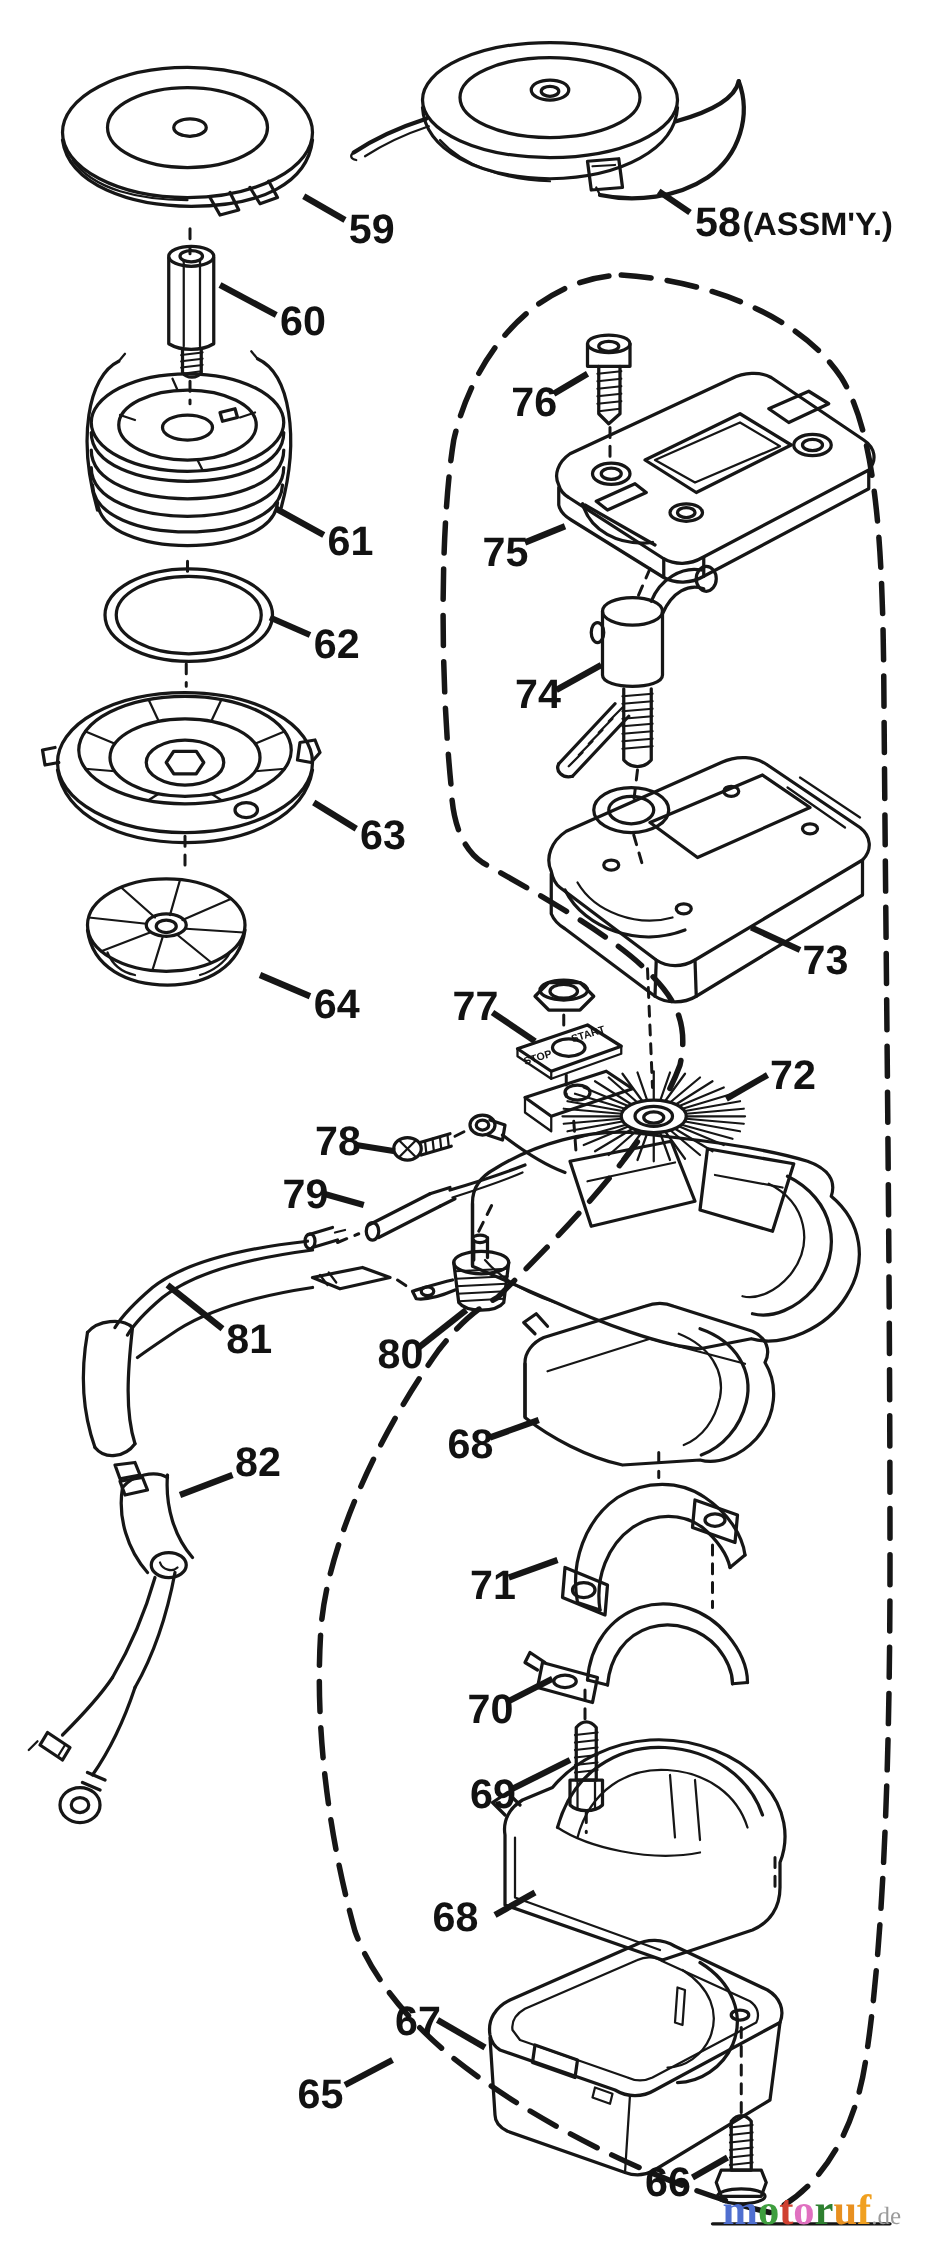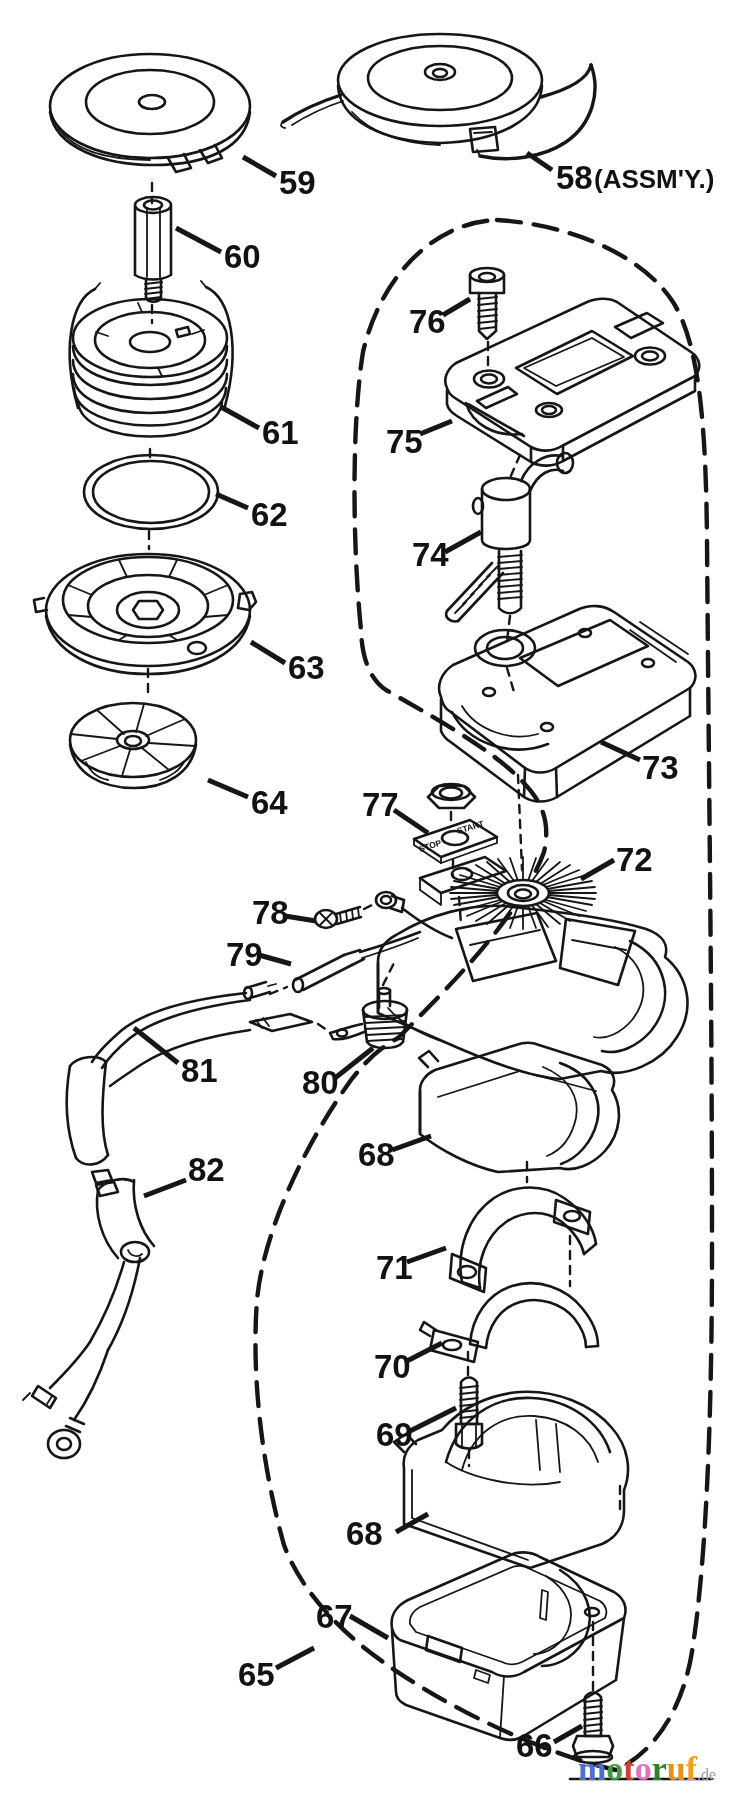--- a/index.html
+++ b/index.html
@@ -14,21 +14,21 @@
   .art .thick { stroke-width:3.4; }
   .art .dashl { stroke-dasharray:8 7; stroke-width:2.4; }
   .art .boundary { stroke-dasharray:24 13; stroke-width:4.4; }
   .art .leader { stroke-width:5; stroke-linecap:butt; }
   .art text { stroke:none; fill:#121212; }
   .art .callout { font:bold 33px "Liberation Sans", sans-serif; }
   .art .callout-sm { font:bold 26px "Liberation Sans", sans-serif; }
   .art .plate-label { font:bold 8.5px "Liberation Sans", sans-serif; }
   .watermark { position:absolute; left:578px; top:1750px; font-family:"Liberation Serif", serif;
                font-size:34px; font-weight:bold; white-space:nowrap; }
-  .watermark .suffix { font-size:16px; font-weight:normal; }
+  .watermark .suffix { font-size:20px; font-weight:normal; }
 </style>
 </head>
 <body>
 
 <div class="stage">
 <svg class="art" width="745" height="1800" viewBox="0 0 745 1800">
 
   <g>
     <path class="boundary" d="M497,220 C565,224 640,252 673,302 C700,345 706,430 707,540 C709,800 712,1000 712,1250 C712,1420 706,1560 693,1645 C685,1705 656,1752 616,1770 C540,1753 432,1702 362,1646 C322,1613 296,1578 284,1545 C263,1470 251,1380 257,1300 C263,1235 301,1150 351,1080 C373,1052 386,1045 398,1038 C451,985 521,915 544,852 C551,820 541,800 521,780 C491,748 421,710 386,690 C371,680 362,660 361,630 C352,540 352,420 363,352 C380,278 433,222 497,220 Z"></path>
   </g>

